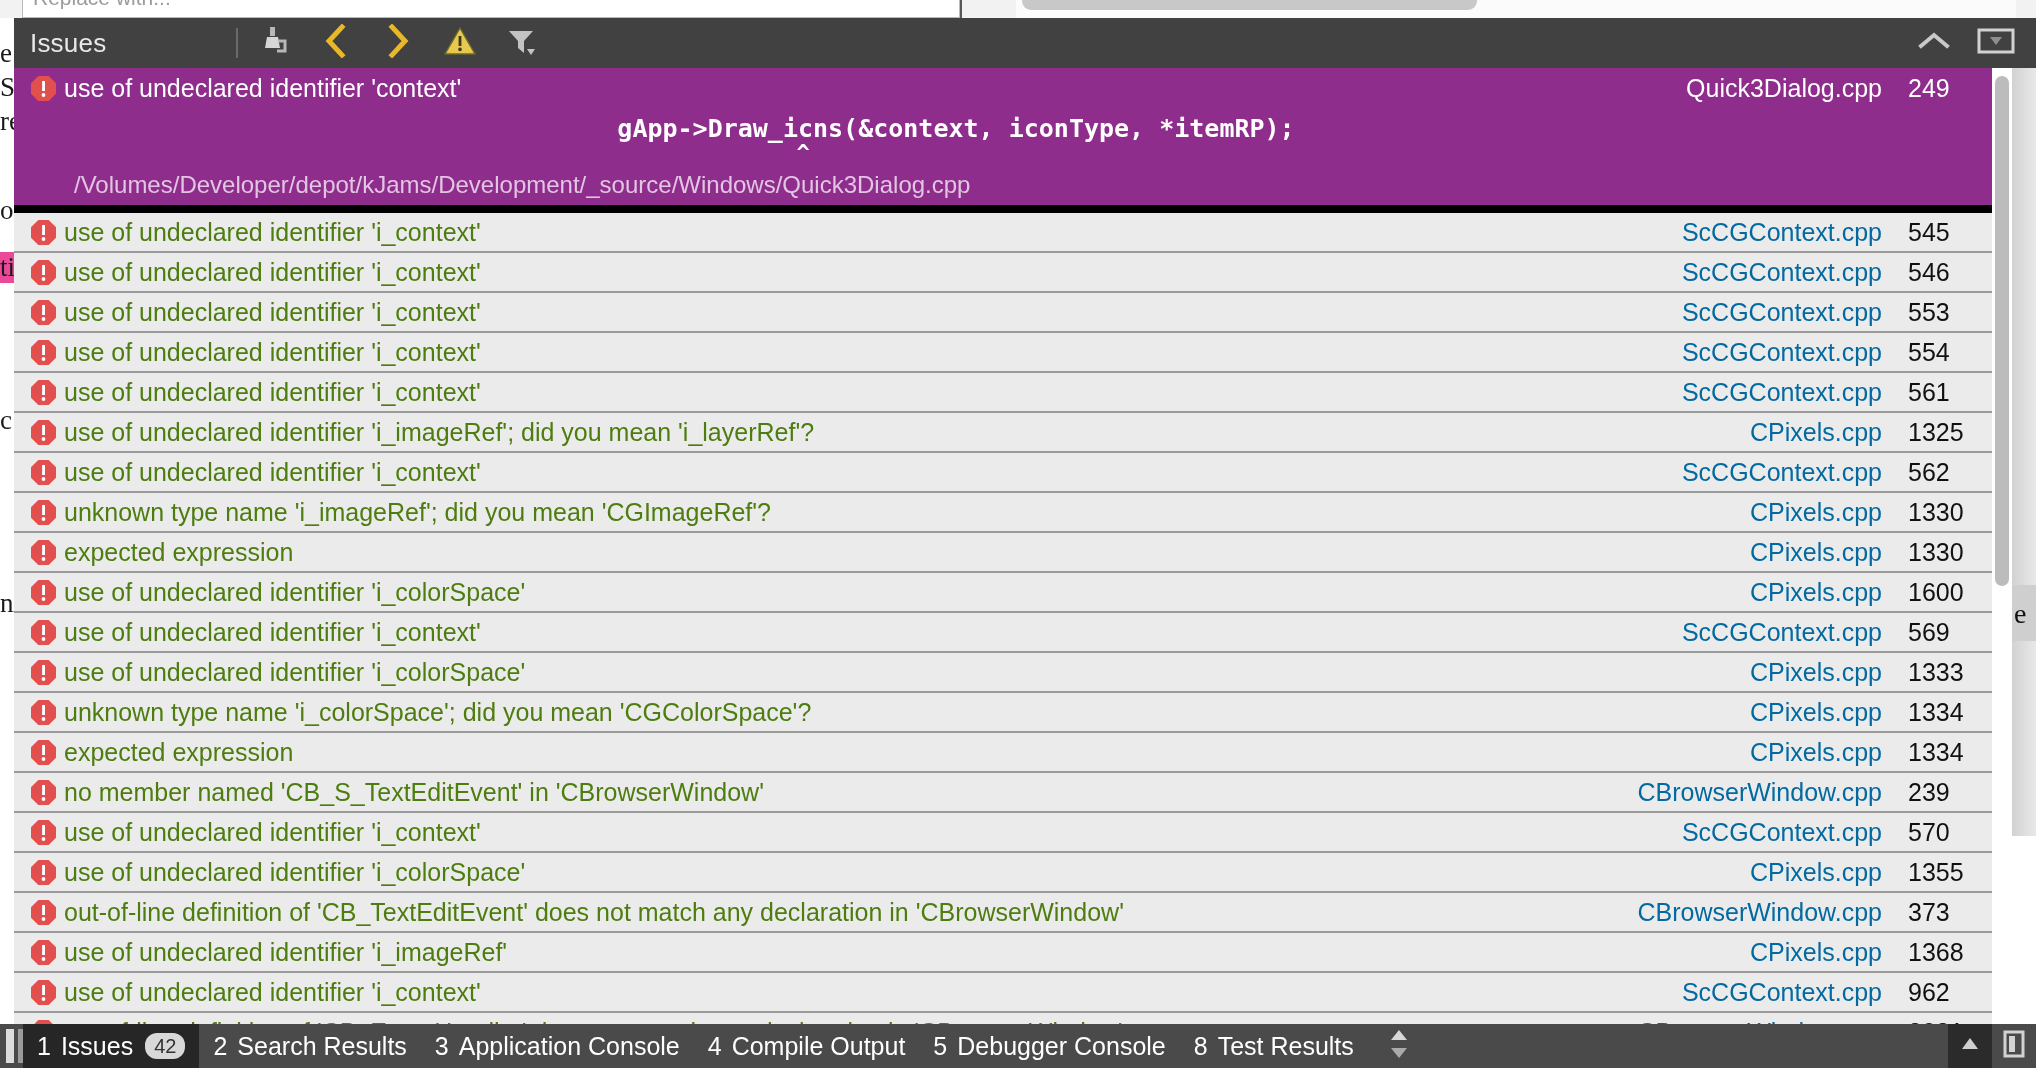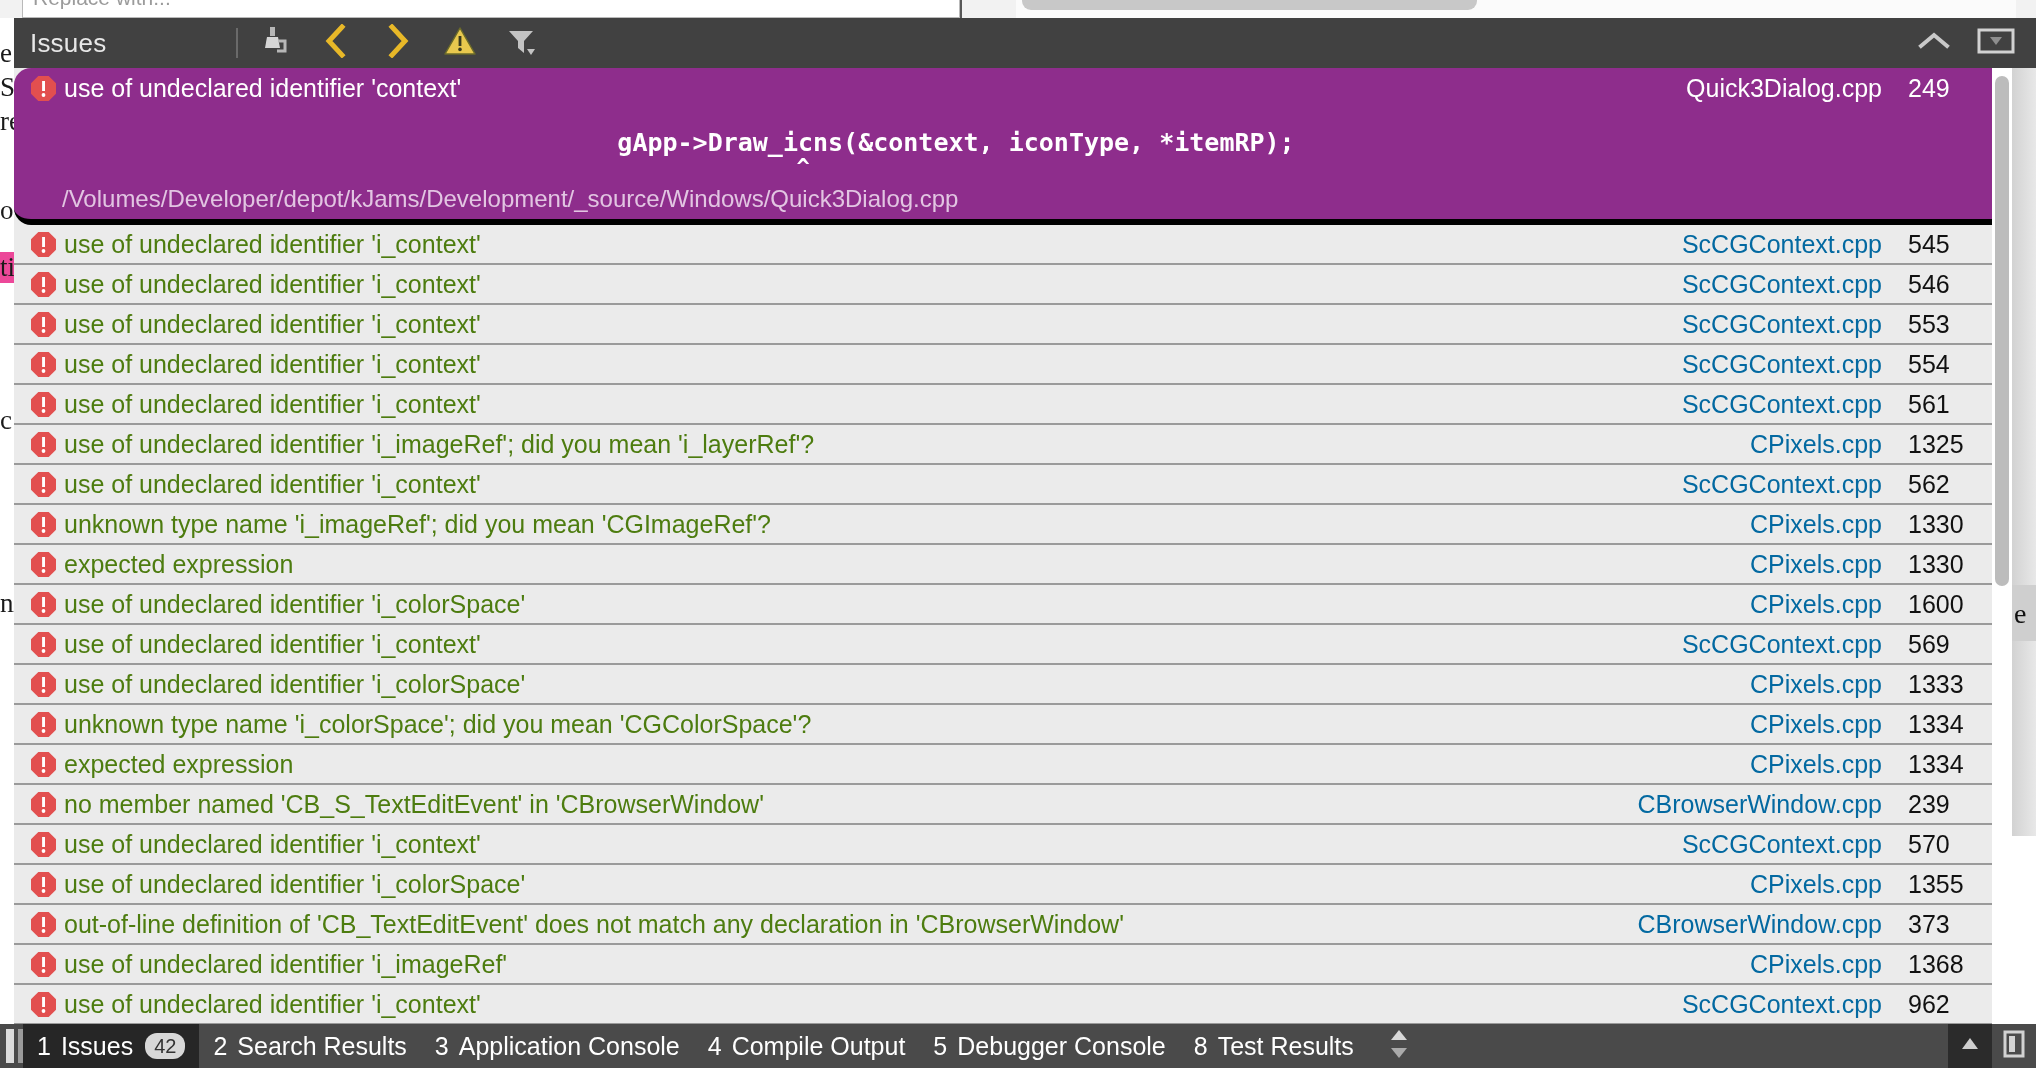--- a/index.html
+++ b/index.html
@@ -211,54 +211,53 @@
     margin-right: 18px;
     font-family: "Liberation Sans", sans-serif;
   }
 
   
   .row.sel {
     display: block;
     height: auto;
     background: #8c2f8c;
     background: #8e2d8c;
-    border-bottom: 6px solid #000000;
+    border-bottom: 8px solid #000000;
     padding-bottom: 6px;
-    border-radius: 17px;
   }
   .sel-head {
     display: flex;
     align-items: center;
     height: 40px;
   }
   .sel-head .msg, .sel-head .file, .sel-head .ln { color: #ffffff; }
   .sel-code {
     text-align: center;
     font-family: "DejaVu Sans Mono", monospace;
     font-size: 25px;
     color: #ffffff;
     font-weight: bold;
-    margin-top: 20px;
+    margin-top: 6px;
     letter-spacing: 0px;
     padding-right: 114px;
   }
   .sel-caret {
     text-align: center;
     font-family: "DejaVu Sans Mono", monospace;
     font-size: 22px;
     color: #ffffff;
     font-weight: bold;
     line-height: 16px;
     margin-top: 2px;
     padding-right: 420px;
   }
   .sel-path {
     font-size: 24px;
     color: #e2c5e2;
-    margin-left: 48px;
+    margin-left: 60px;
     margin-top: 10px;
     font-family: "Liberation Sans", sans-serif;
   }
 
   
   .err-oct {
     width: 27px;
     height: 27px;
     position: relative;
     display: inline-block;

